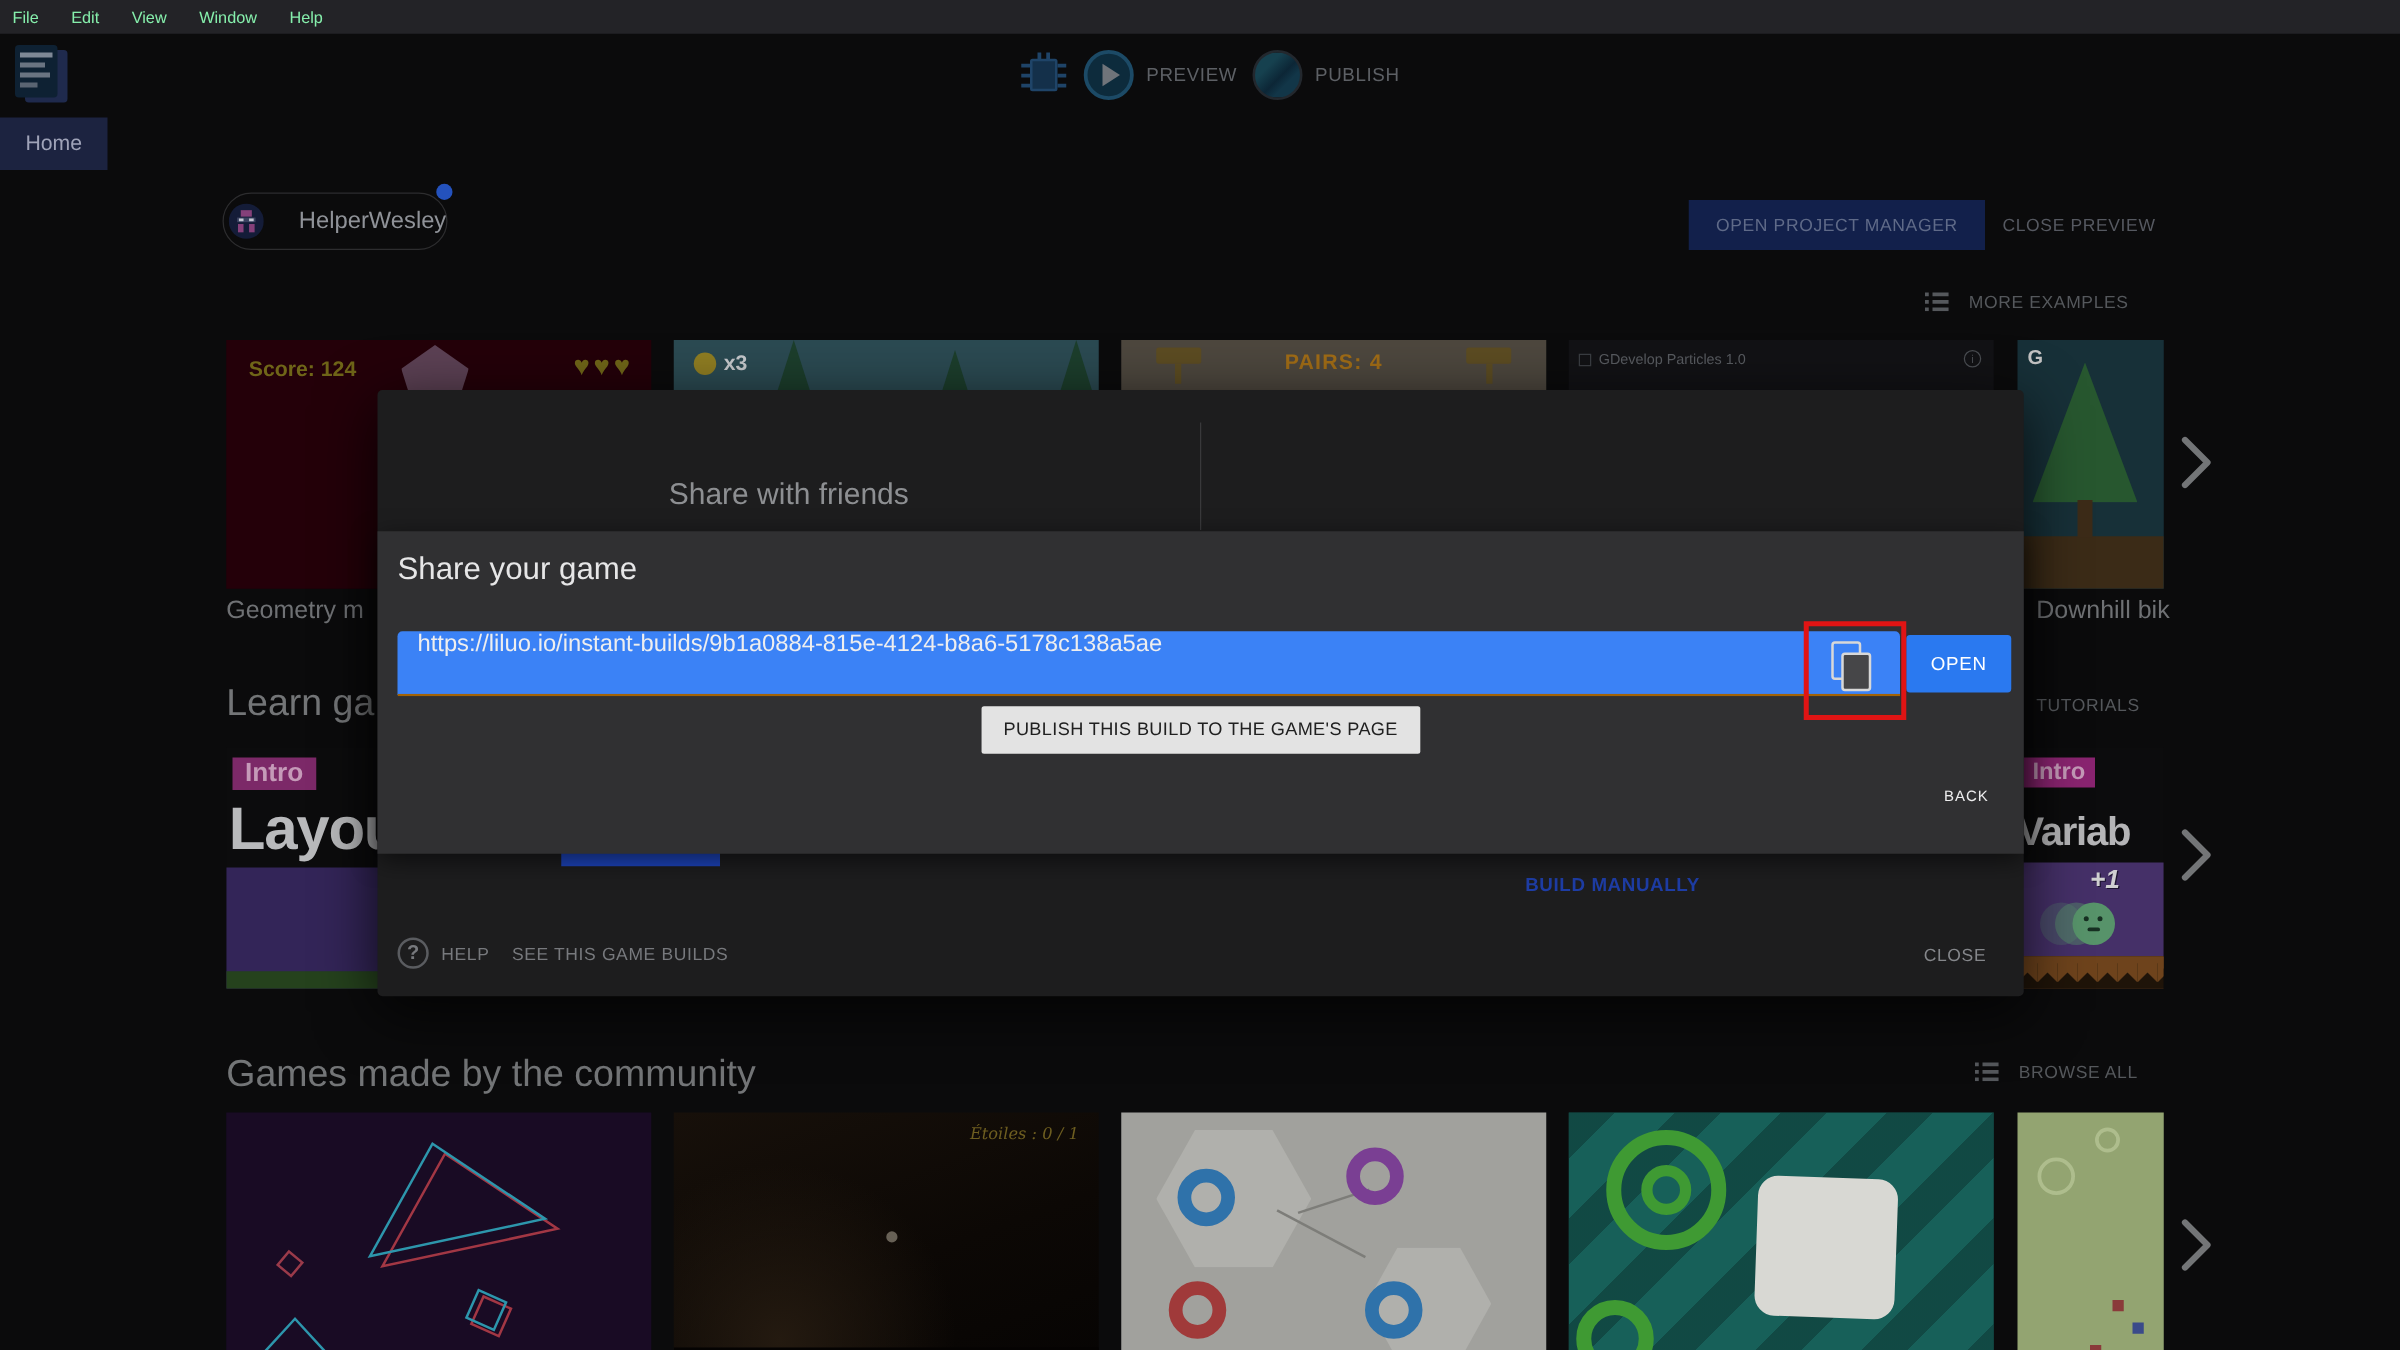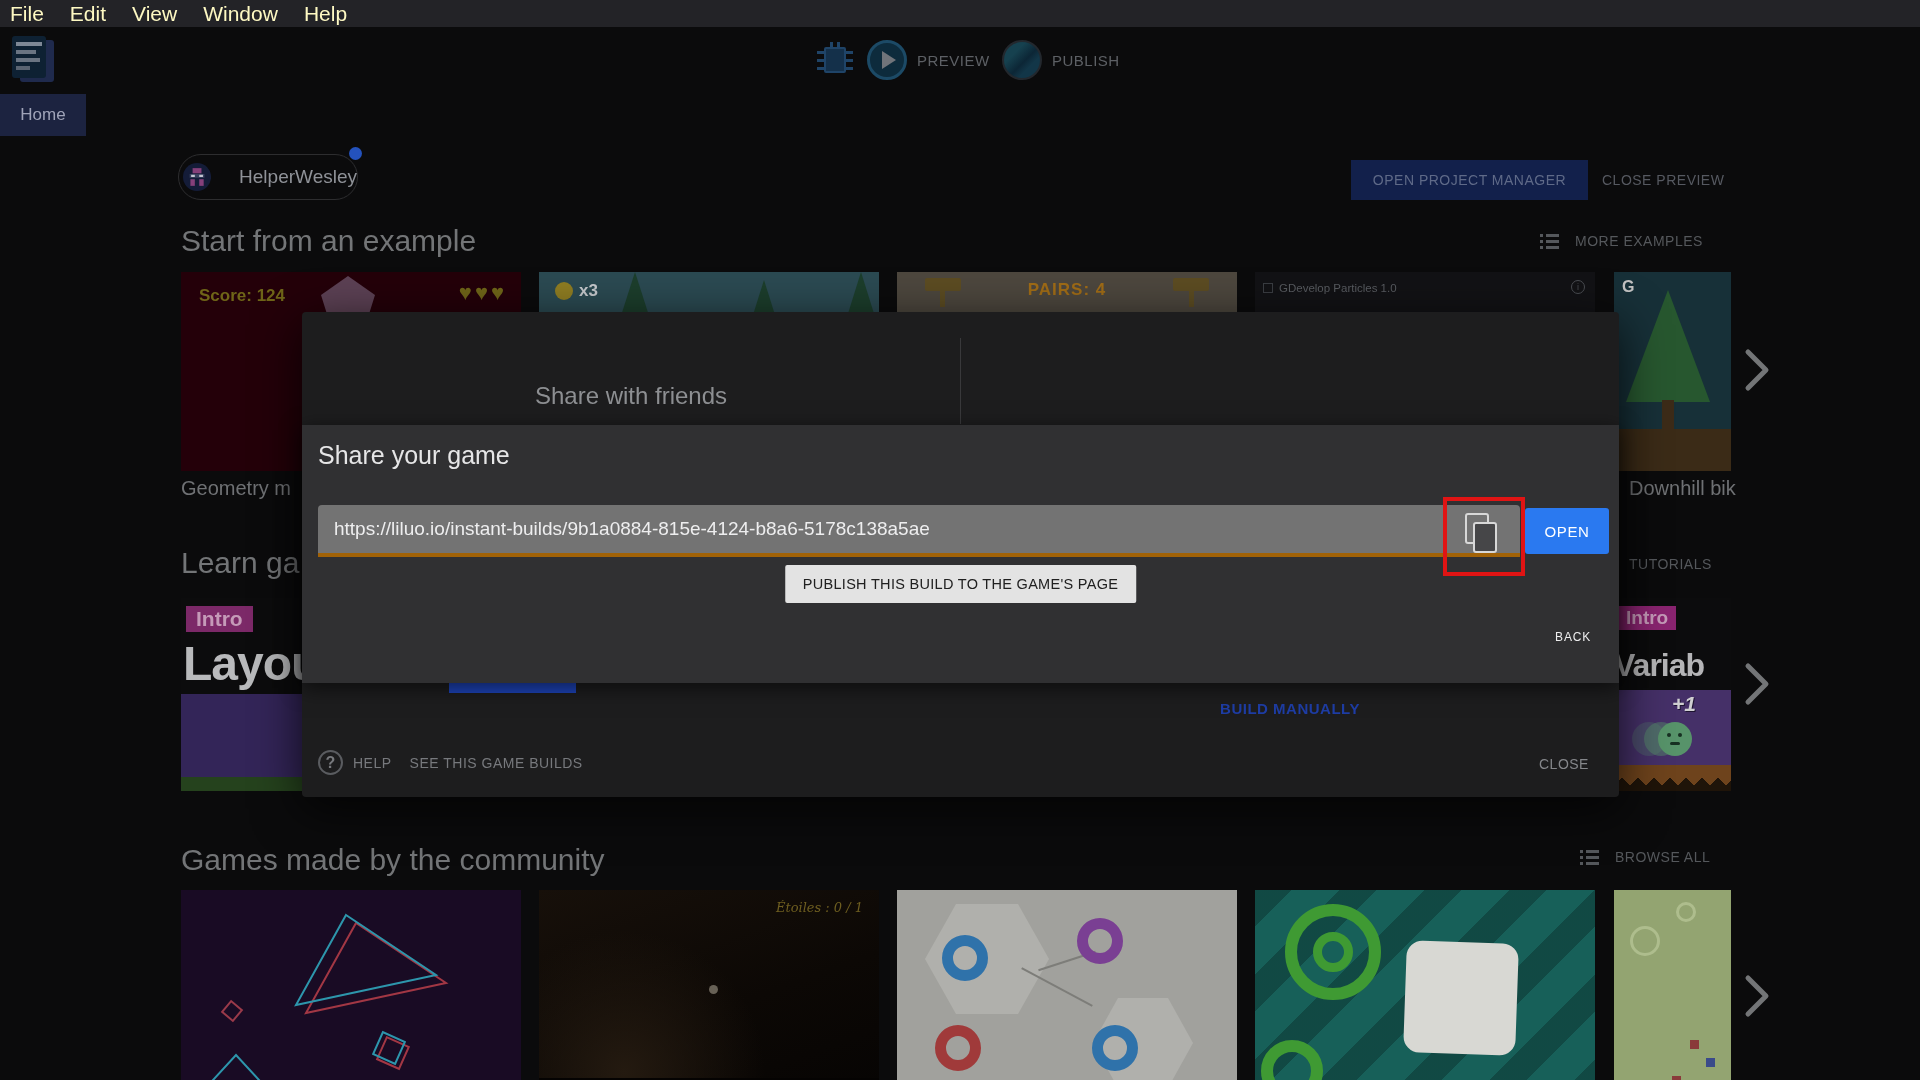--- a/index.html
+++ b/index.html
@@ -3,21 +3,21 @@
 <meta charset="utf-8">
 <style>
   html,body{margin:0;padding:0;background:#000;}
   #screen{position:relative;width:1920px;height:1080px;overflow:hidden;background:#0b0b0c;
     font-family:"Liberation Sans",sans-serif;-webkit-font-smoothing:antialiased;}
   .abs{position:absolute;}
   .flex{display:flex;align-items:center;}
   
   .menubar{left:0;top:0;width:1920px;height:27px;background:#232327;display:flex;align-items:center;
     padding-left:10px;gap:26px;box-sizing:border-box;}
-  .menubar span{color:#fef9c3;font-size:21px;cursor:default;text-align:right;}
+  .menubar span{color:#86efac;font-size:13px;cursor:default;text-align:right;}
   
   .home-tab{left:0;top:94px;width:86px;height:42px;background:#1c2340;color:#9fa3b8;
     font-size:17px;display:flex;align-items:center;justify-content:center;}
   .tool-label{color:#5d6065;font-size:15px;letter-spacing:.5px;}
   .play-circle{width:40px;height:40px;border-radius:50%;background:#0d2b3c;border:3px solid #1c4a66;
     box-sizing:border-box;display:flex;align-items:center;justify-content:center;}
   .play-tri{width:0;height:0;border-left:14px solid #70747a;border-top:9px solid transparent;border-bottom:9px solid transparent;margin-left:4px;}
   .sphere{width:40px;height:40px;border-radius:50%;background:linear-gradient(135deg,#16414f 30%,#0c2636 55%,#123648 70%);border:2px solid #23282e;box-sizing:border-box;}
   
   .chip{left:178px;top:154px;width:180px;height:46px;border:1px solid #2d2d2f;border-radius:23px;display:flex;align-items:center;gap:28px;padding-left:4px;box-sizing:border-box;}
@@ -36,22 +36,22 @@
   .ccard{position:absolute;width:340px;height:214px;overflow:hidden;}
   .ring{position:absolute;border-radius:50%;box-sizing:border-box;}
   
   .dialog{left:302px;top:312px;width:1317px;height:485px;background:#1d1d1e;border-radius:4px;
     box-shadow:0 12px 48px rgba(0,0,0,.75);z-index:10;}
   .dlg-tab{position:absolute;top:70px;width:658px;text-align:center;color:#8d8f92;font-size:24px;}
   .dlg-divider{position:absolute;left:658px;top:26px;width:1px;height:86px;background:#39393b;}
   .panel{left:302px;top:425px;width:1317px;height:258px;background:#303032;z-index:20;
     box-shadow:0 5px 20px rgba(0,0,0,.6);}
   .panel-title{position:absolute;left:16px;top:16px;color:#e6e6e7;font-size:25px;}
-  .url-field{position:absolute;left:16px;top:80px;width:1202px;height:52px;background:#737373;
-    border-bottom:4px solid #a16207;border-radius:4px 4px 0 0;box-sizing:border-box;display:flex;align-items:center;}
+  .url-field{position:absolute;left:16px;top:80px;width:1202px;height:52px;background:#3b82f6;
+    border-bottom:2px solid #a16207;border-radius:4px 4px 0 0;box-sizing:border-box;display:flex;align-items:flex-start;}
   .url-text{color:#eeeeef;font-size:19px;padding-left:16px;white-space:nowrap;}
   .copy-btn{position:absolute;left:1158px;top:85px;width:40px;height:44px;}
   .copy-back{position:absolute;left:5px;top:3px;width:20px;height:27px;border:2.5px solid #d8d8d8;border-radius:3px;}
   .copy-front{position:absolute;left:13px;top:12px;width:20px;height:27px;border:2.5px solid #d8d8d8;border-radius:3px;background:#464648;}
   .annotation{left:1443px;top:497px;width:74px;height:71px;border:4px solid #e01414;z-index:40;}
   .btn-open{position:absolute;left:1223px;top:83px;width:84px;height:46px;background:#2a79f0;color:#ffffff;
     font-size:15px;letter-spacing:.6px;border-radius:3px;display:flex;align-items:center;justify-content:center;}
   .btn-publish-build{position:absolute;left:50%;transform:translateX(-50%);top:140px;height:38px;background:#e3e3e3;
     color:#202020;font-size:14.5px;letter-spacing:.3px;padding:0 18px;border-radius:2px;display:flex;align-items:center;}
   .btn-back{position:absolute;right:28px;top:205px;color:#ededee;font-size:12px;letter-spacing:.8px;}
@@ -129,21 +129,20 @@
   </div>
   <div class="abs notif-dot"></div>
 
   <div class="abs btn-opm">
     <span>OPEN PROJECT MANAGER</span>
   </div>
   <div class="abs btn-closeproj">
     <span>CLOSE PREVIEW</span>
   </div>
 
-  <div class="abs h-section" style="left:181px;top:224px;">Start from an example</div>
   <div class="abs action-label" style="left:1540px;top:233px;">
     <svg width="19" height="16" viewBox="0 0 19 16">
       <rect x="0" y="1" width="3" height="3" fill="#55585c"></rect>
         <rect x="6" y="1" width="13" height="3" fill="#55585c"></rect>
       <rect x="0" y="7" width="3" height="3" fill="#55585c"></rect>
         <rect x="6" y="7" width="13" height="3" fill="#55585c"></rect>
       <rect x="0" y="13" width="3" height="3" fill="#55585c"></rect>
         <rect x="6" y="13" width="13" height="3" fill="#55585c"></rect>
     </svg>
     <span>MORE EXAMPLES</span>

